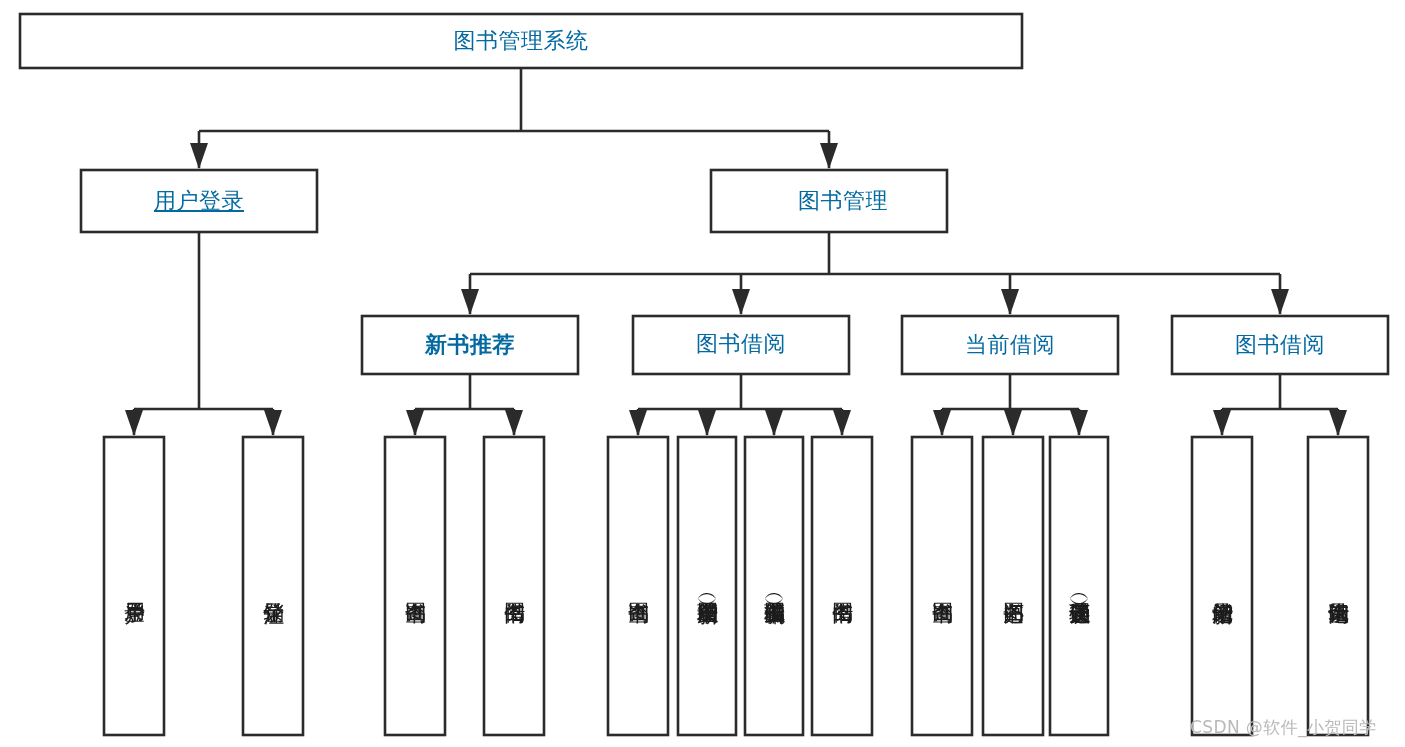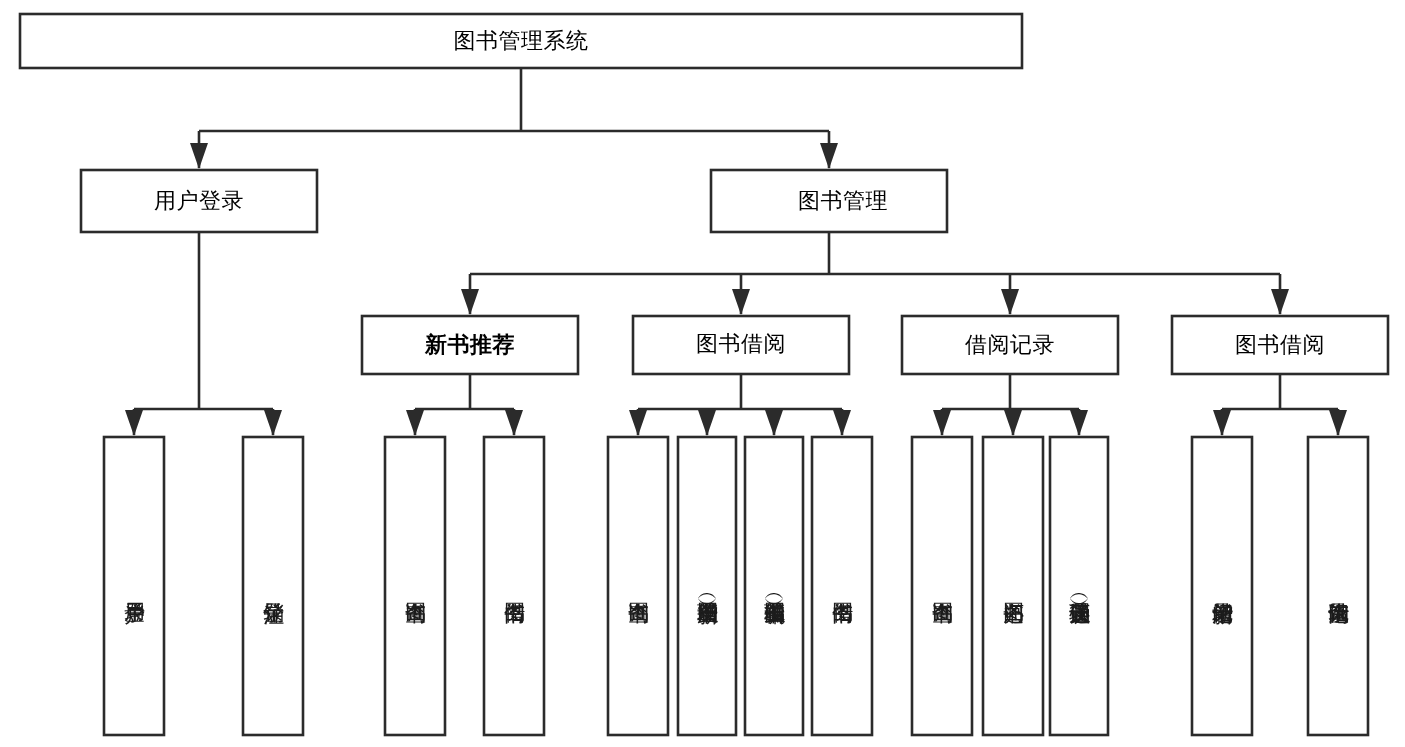--- a/index.html
+++ b/index.html
@@ -37,21 +37,21 @@
   }
   .arrow-head {
     fill: #2b2b2b;
     stroke: none;
   }
   .node-label-h {
     position: absolute;
     display: flex;
     align-items: center;
     justify-content: center;
-    color: #000000;
+    color: #0369a1;
     font-size: 22px;
     line-height: 1.2;
     letter-spacing: 0.5px;
     white-space: nowrap;
     pointer-events: none;
   }
   .node-label-v {
     position: absolute;
     display: flex;
     align-items: center;
@@ -151,34 +151,35 @@
         <rect x="912" y="437" width="60" height="298" class="node-box"></rect>
         <rect x="983" y="437" width="60" height="298" class="node-box"></rect>
         <rect x="1050" y="437" width="58" height="298" class="node-box"></rect>
         <rect x="1192" y="437" width="60" height="298" class="node-box"></rect>
         <rect x="1308" y="437" width="60" height="298" class="node-box"></rect>
       </g>
   </svg>
 
   <div id="labels-layer">
       <div class="node-label-h" style="left: 20px; top: 14px; width: 1002px; height: 54px;">图书管理系统</div>
-      <div class="node-label-h" style="left: 81px; top: 170px; width: 236px; height: 62px;">用户登录</div>
+      <div class="node-label-h" style="left: 81px; top: 170px; width: 236px; height: 62px; text-decoration: underline;">用户登录</div>
       <div class="node-label-h" style="left: 711px; top: 170px; width: 264px; height: 62px;">图书管理</div>
       <div class="node-label-h" style="left: 362px; top: 316px; width: 216px; height: 58px; font-weight: bold;">新书推荐</div>
       <div class="node-label-h" style="left: 633px; top: 316px; width: 216px; height: 57px;">图书借阅</div>
-      <div class="node-label-h" style="left: 902px; top: 316px; width: 216px; height: 58px;">借阅记录</div>
+      <div class="node-label-h" style="left: 902px; top: 316px; width: 216px; height: 58px;">当前借阅</div>
       <div class="node-label-h" style="left: 1172px; top: 316px; width: 216px; height: 58px;">图书借阅</div>
       <div class="node-label-v" style="left: 104px; top: 437px; width: 60px; height: 298px;">用户登录</div>
       <div class="node-label-v" style="left: 243px; top: 437px; width: 60px; height: 298px;">注销登录</div>
       <div class="node-label-v" style="left: 385px; top: 437px; width: 60px; height: 298px;">查询图书</div>
       <div class="node-label-v" style="left: 484px; top: 437px; width: 60px; height: 298px;">借阅图书</div>
       <div class="node-label-v" style="left: 608px; top: 437px; width: 60px; height: 298px;">查询图书</div>
       <div class="node-label-v" style="left: 678px; top: 437px; width: 58px; height: 298px;">新增图书（管理员）</div>
       <div class="node-label-v" style="left: 745px; top: 437px; width: 58px; height: 298px;">编辑图书（管理员）</div>
       <div class="node-label-v" style="left: 812px; top: 437px; width: 60px; height: 298px;">借阅图书</div>
       <div class="node-label-v" style="left: 912px; top: 437px; width: 60px; height: 298px;">查询图书</div>
       <div class="node-label-v" style="left: 983px; top: 437px; width: 60px; height: 298px;">归还图书</div>
       <div class="node-label-v" style="left: 1050px; top: 437px; width: 58px; height: 298px;">确认归还（管理员）</div>
       <div class="node-label-v" style="left: 1192px; top: 437px; width: 60px; height: 298px;">新增借阅记录</div>
       <div class="node-label-v" style="left: 1308px; top: 437px; width: 60px; height: 298px;">查询借阅记录</div>
     </div>
 
+  <div class="watermark" style="left:1190px; top:716px;">CSDN @软件_小贺同学</div>
 </div>
 
 </body></html>

